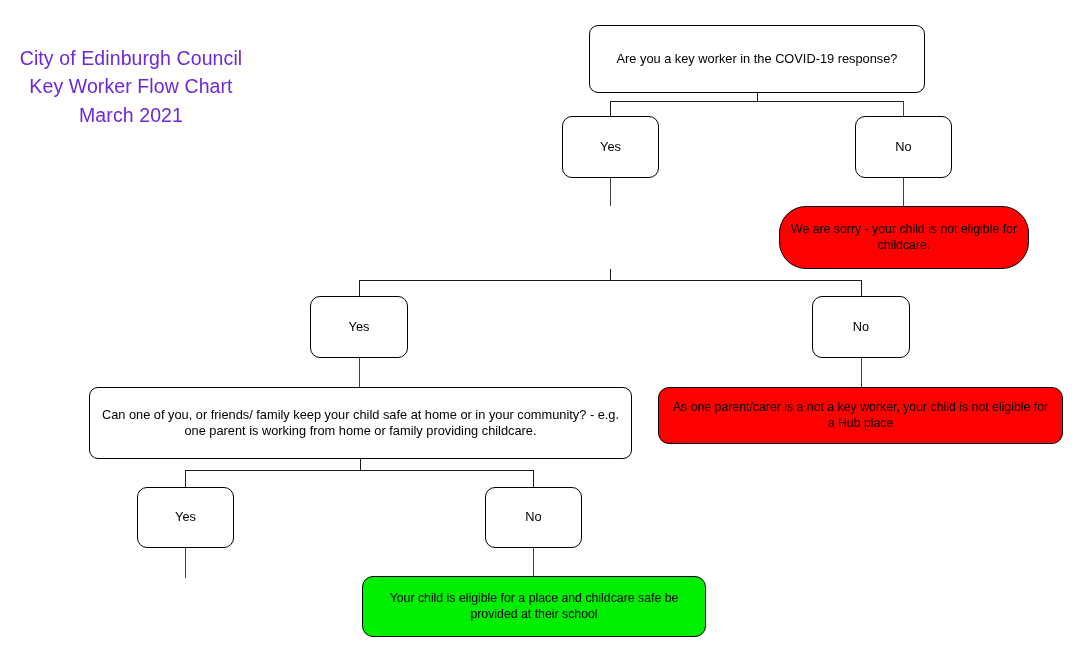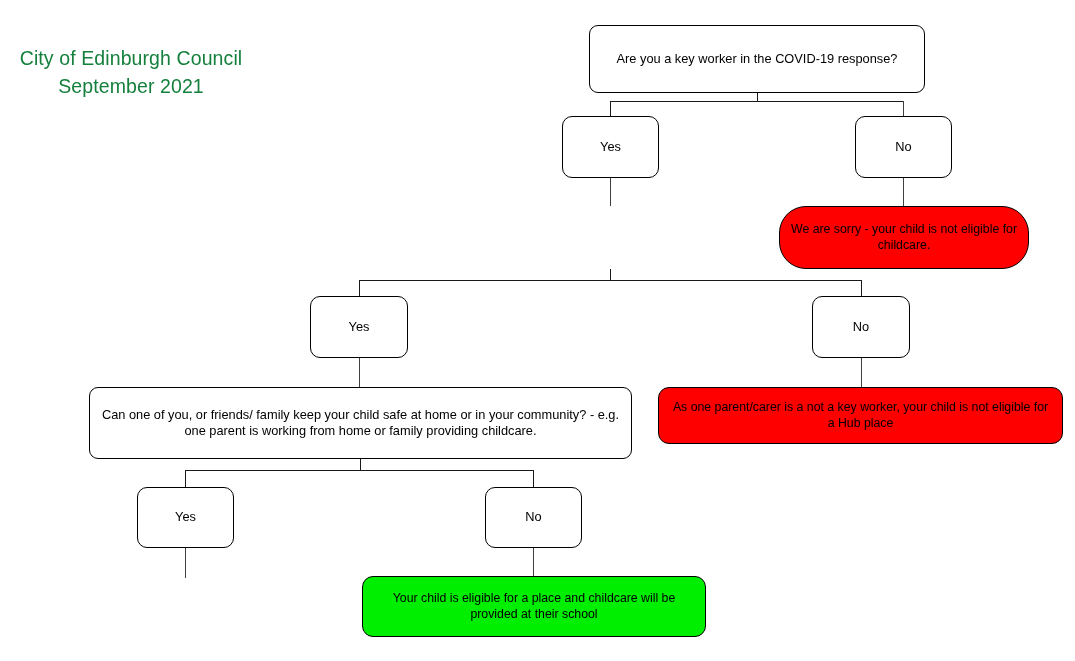--- a/index.html
+++ b/index.html
@@ -24,21 +24,21 @@
   .title-block {
     position: absolute;
     left: 8px;
     top: 44px;
     width: 246px;
     text-align: center;
     line-height: 1.45;
   }
   .title-line {
     font-size: 19.5px;
-    color: #15803d;
+    color: #6d28d9;
     white-space: nowrap;
     letter-spacing: 0.1px;
   }
 
   
   .node {
     position: absolute;
     box-sizing: border-box;
     border: 1.4px solid #000000;
     border-radius: 9px;
@@ -69,21 +69,22 @@
   .line.v { width: 1.3px; }
   .line.dark { background: #1a1a1a; }
 </style>
 </head>
 <body>
 
 <div id="canvas">
 
   <div class="title-block">
     <div class="title-line">City of Edinburgh Council</div>
-    <div class="title-line">September 2021</div>
+    <div class="title-line">Key Worker Flow Chart</div>
+    <div class="title-line">March 2021</div>
   </div>
 
   <div class="line v dark" style="left:756.5px; top:93px; height:9px;"></div>
   <div class="line h dark" style="left:610px; top:101px; width:294px;"></div>
   <div class="line v dark" style="left:610px; top:101px; height:16px;"></div>
   <div class="line v" style="left:903px; top:101px; height:16px;"></div>
 
   <div class="line v" style="left:610px; top:178px; height:28px;"></div>
 
   <div class="line v" style="left:903px; top:178px; height:28px;"></div>
@@ -141,16 +142,16 @@
   <div class="node option" style="left:137px; top:487px; width:97px; height:61px;">
     <span class="txt">Yes</span>
   </div>
 
   <div class="node option" style="left:485px; top:487px; width:97px; height:61px;">
     <span class="txt">No</span>
   </div>
 
 
   <div class="node terminal green" style="left:362px; top:576px; width:344px; height:61px;">
-    <span class="txt">Your child is eligible for a place and childcare will be provided at their school</span>
+    <span class="txt">Your child is eligible for a place and childcare safe be provided at their school</span>
   </div>
 
 </div>
 
 </body></html>

